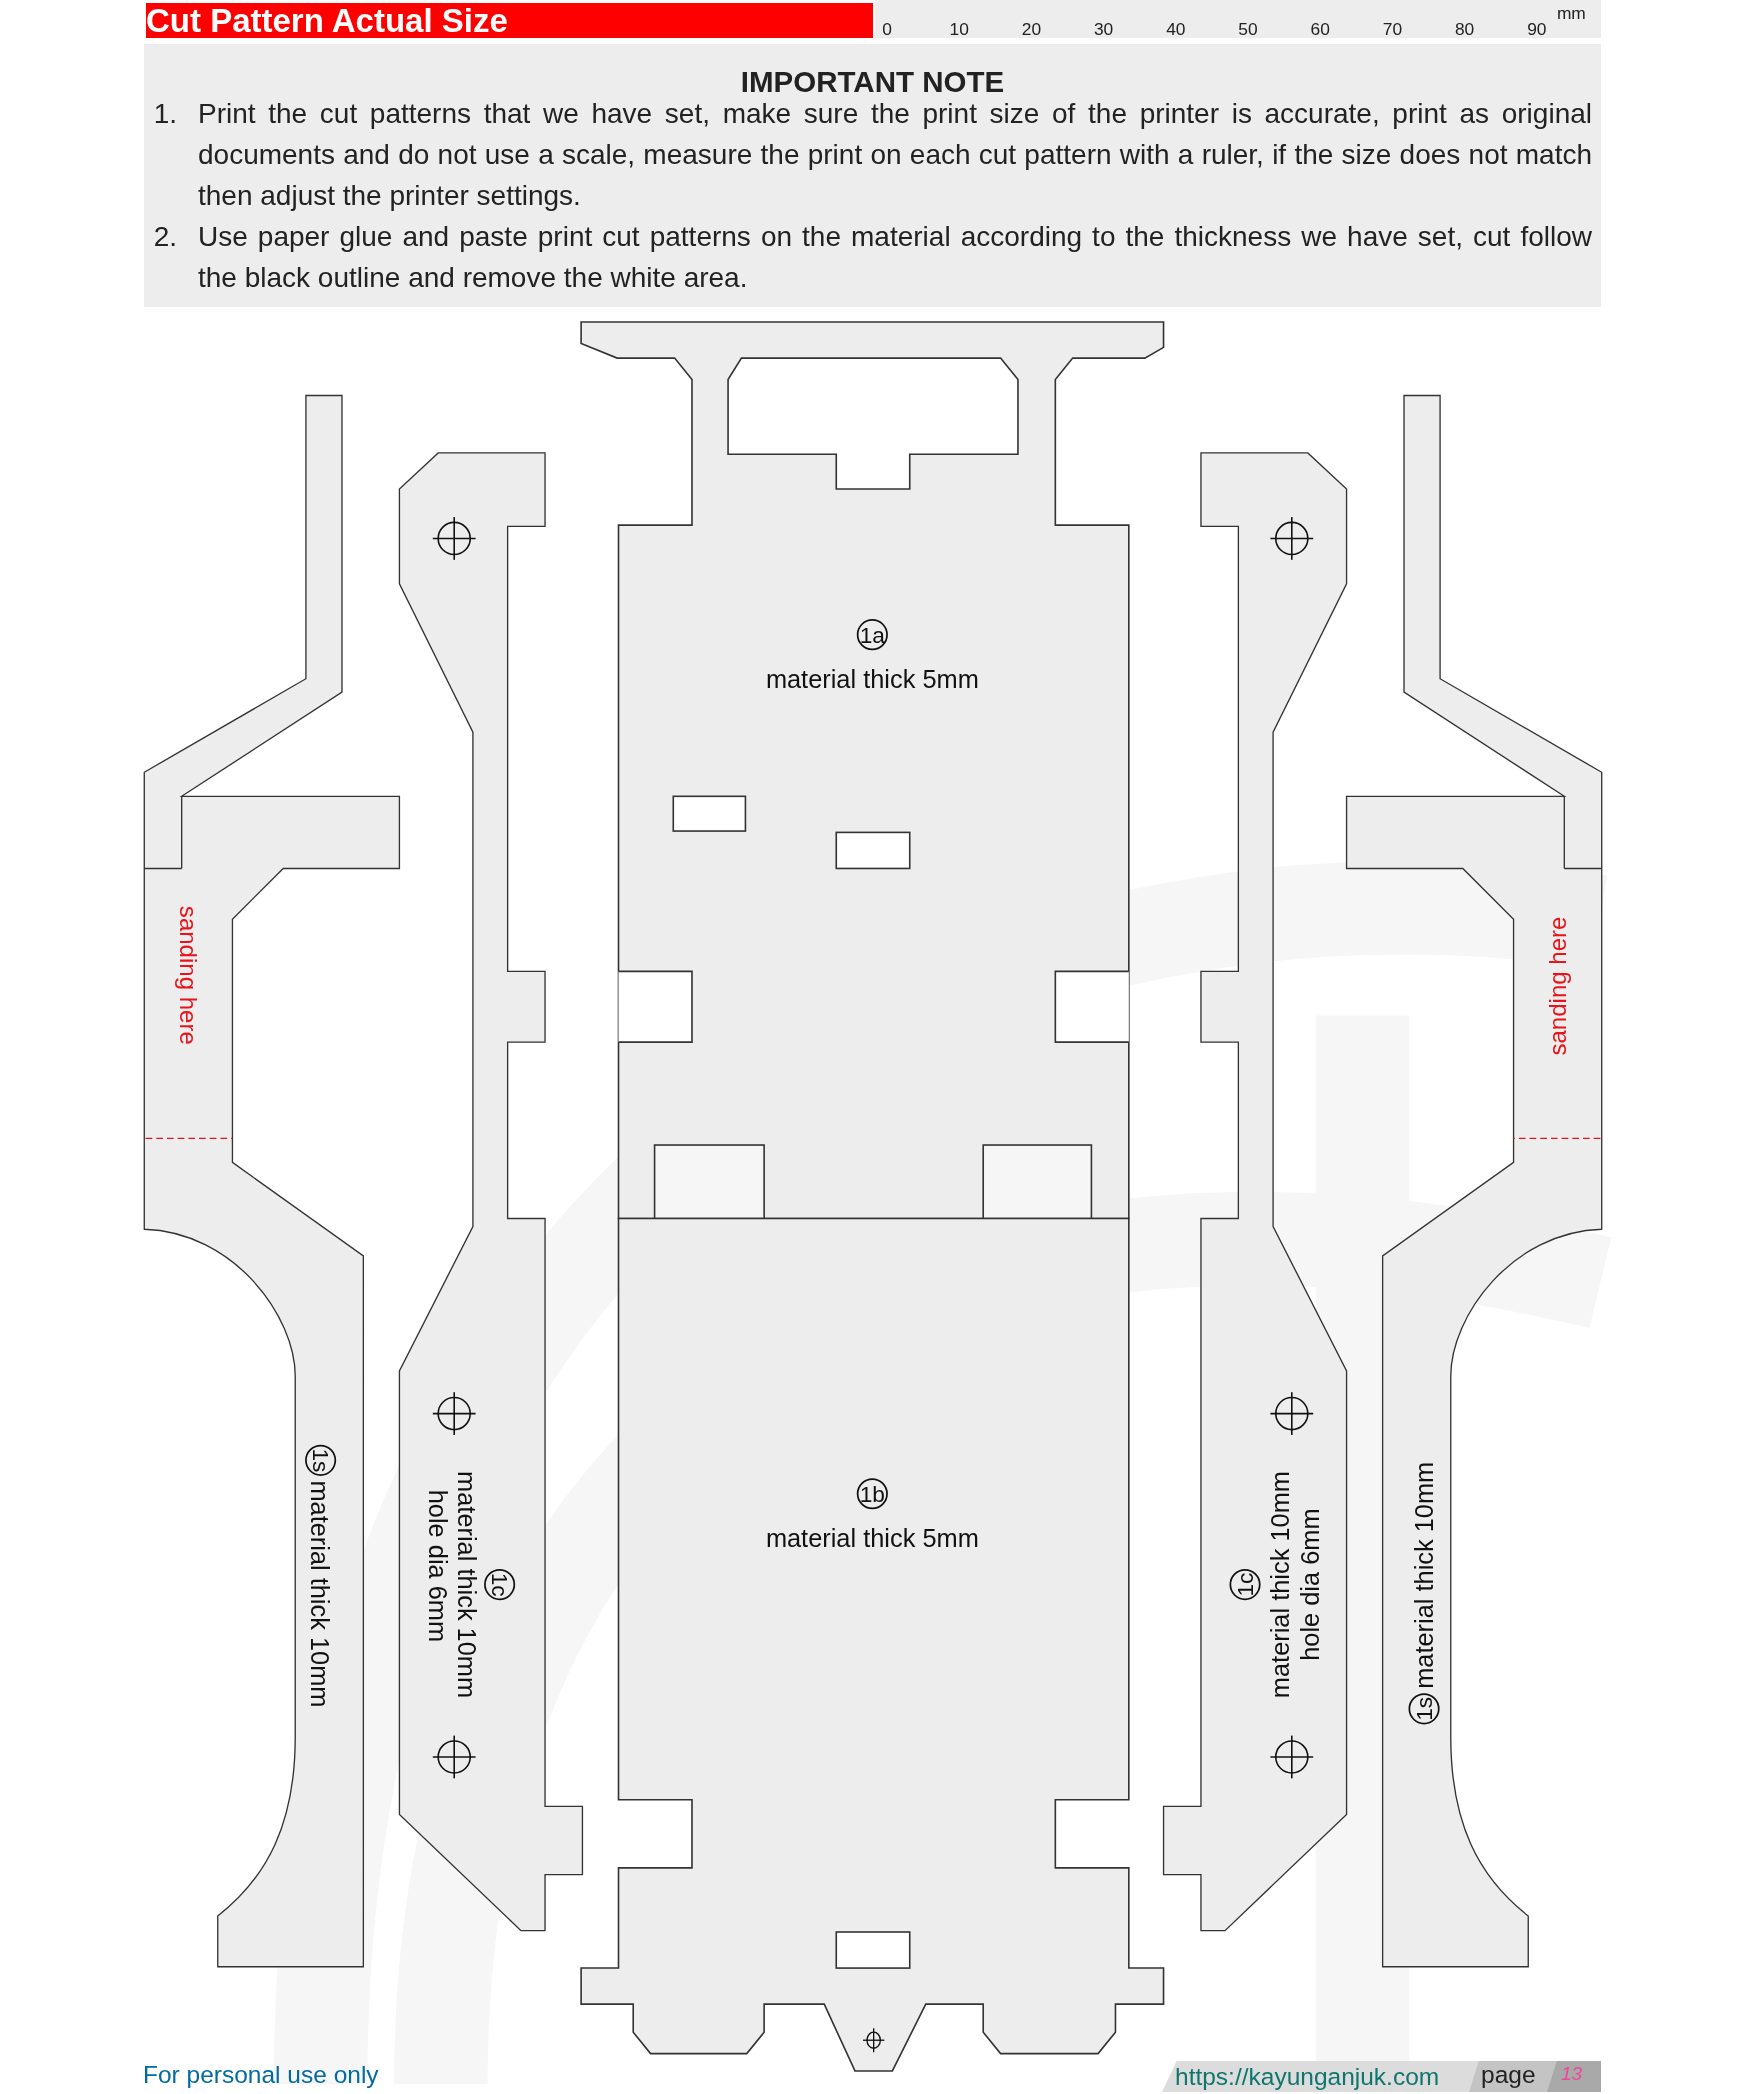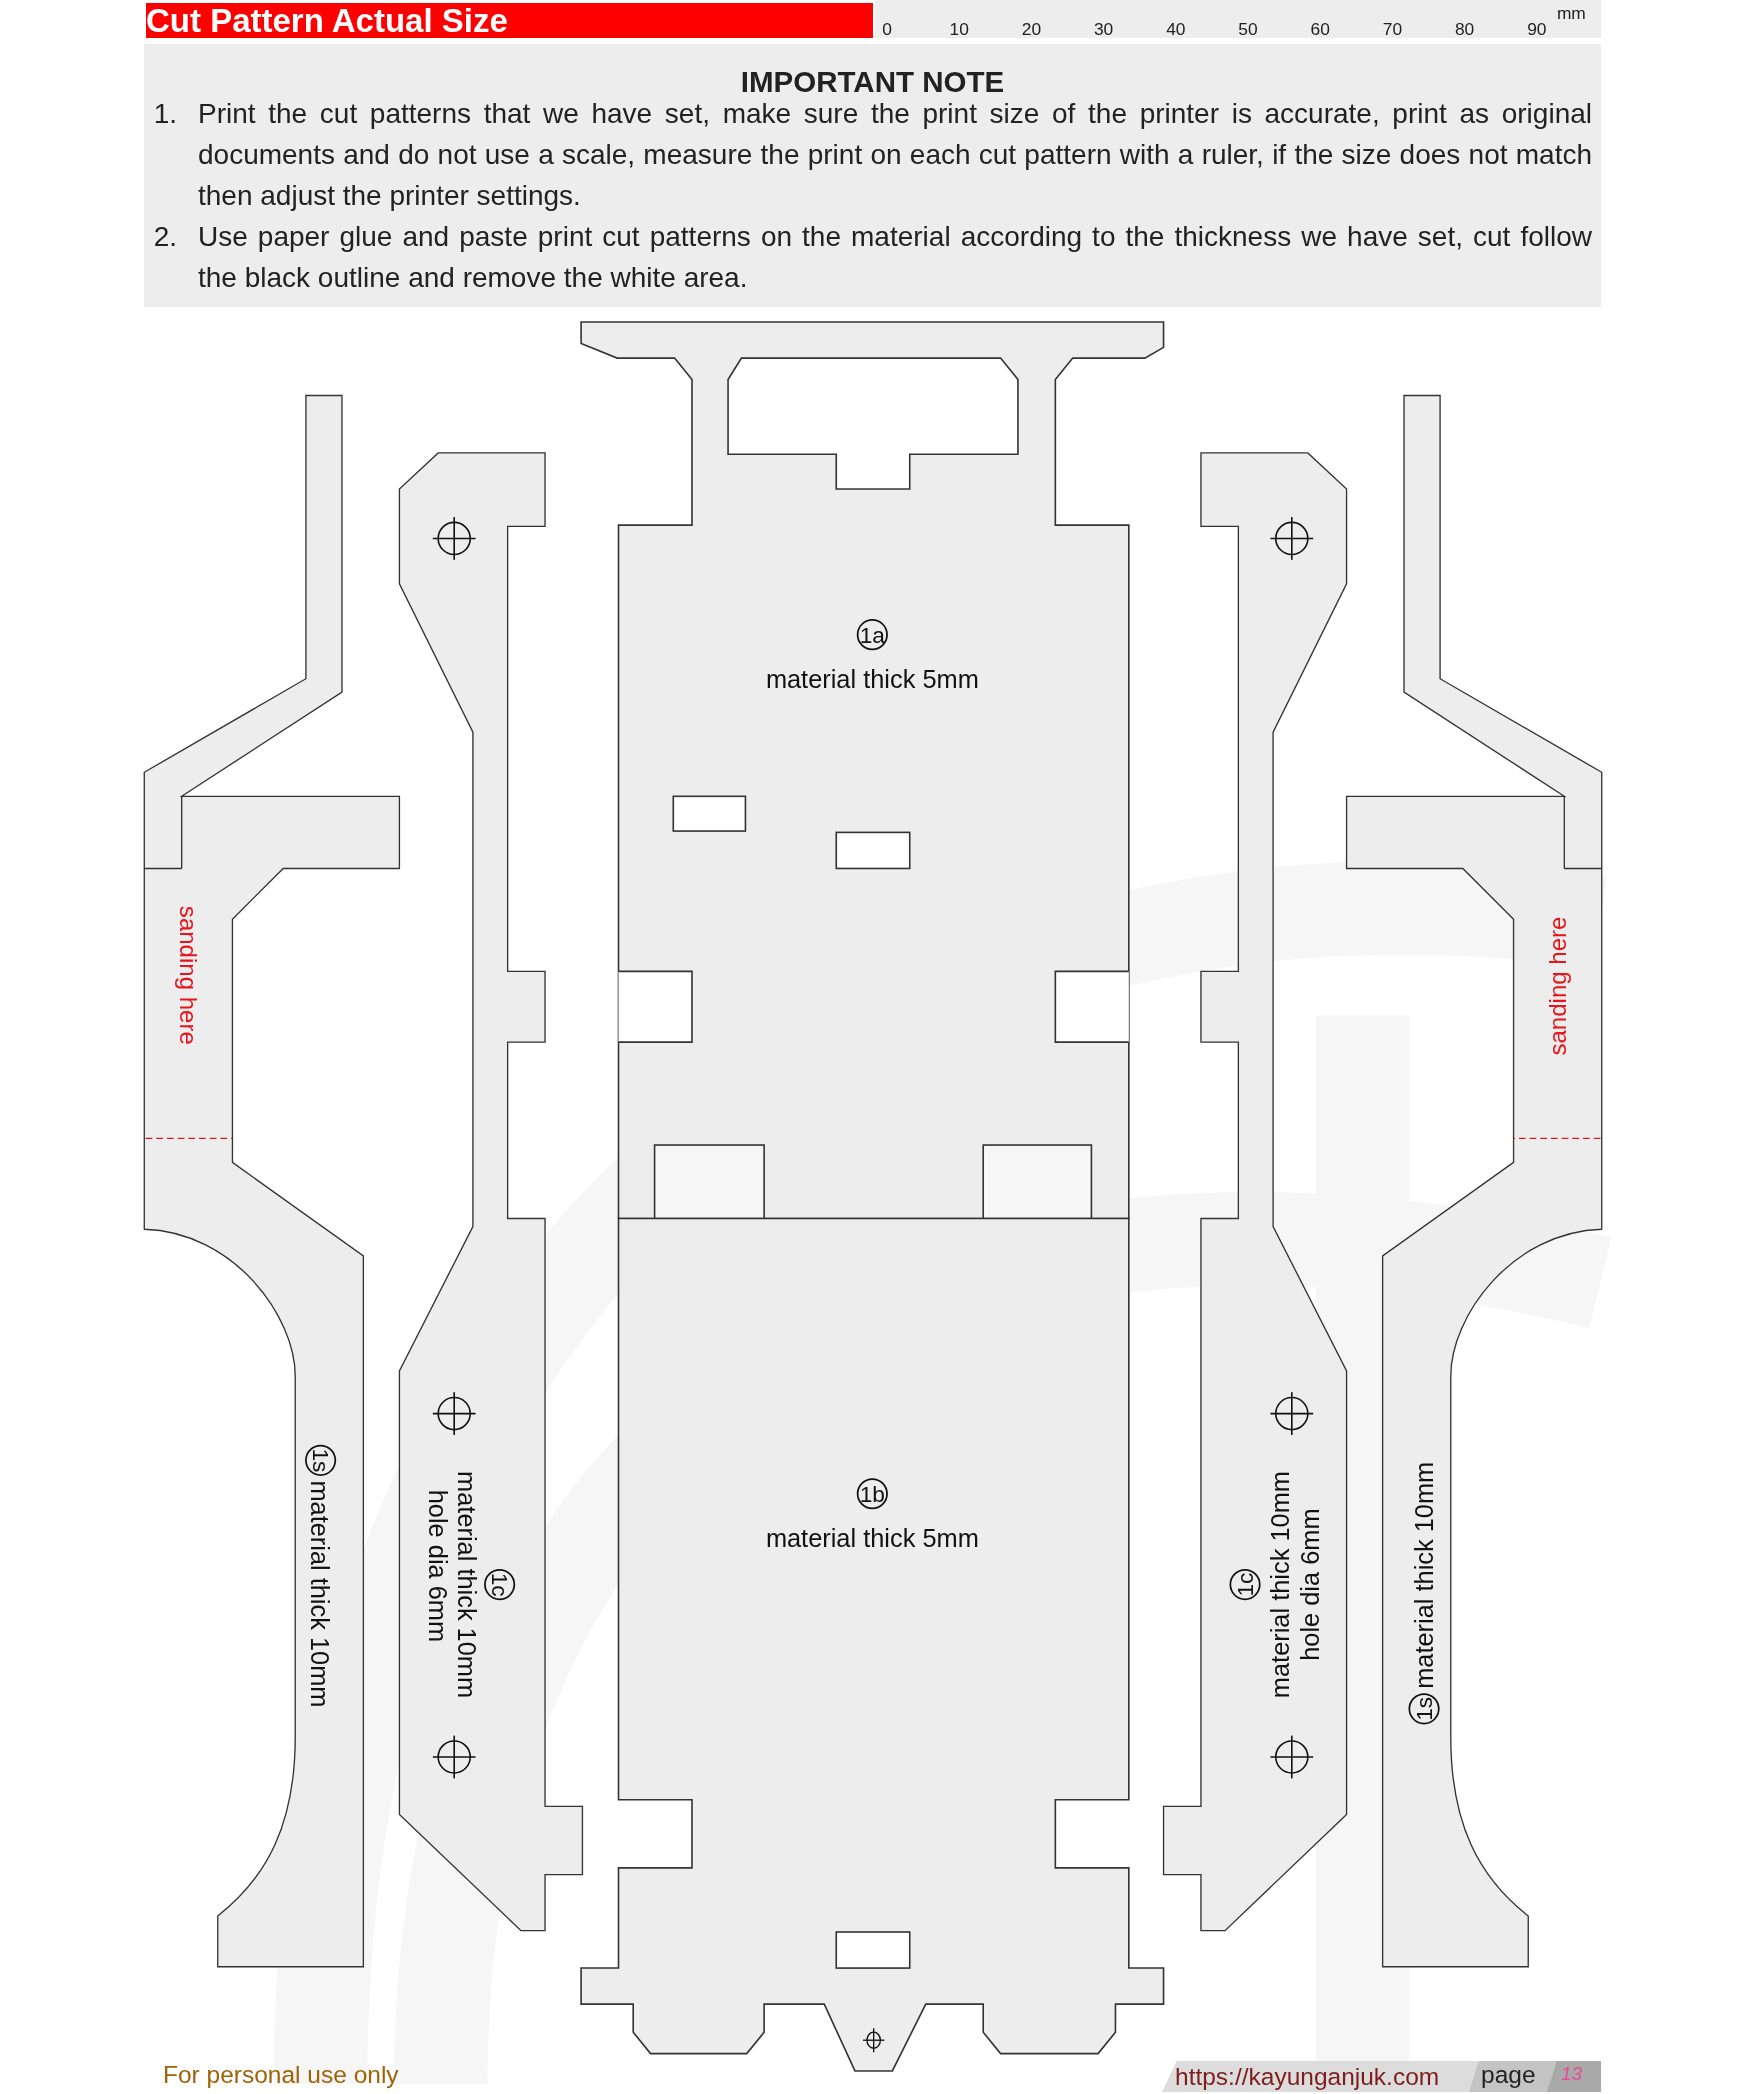--- a/index.html
+++ b/index.html
@@ -6,26 +6,26 @@
   body { width: 1746px; height: 2095px; position: relative; overflow: hidden; font-family: "Liberation Sans", sans-serif; }
   .page { position: absolute; left: 0; top: 0; width: 1746px; height: 2095px; }
   svg.art { position: absolute; left: 0; top: 0; width: 1746px; height: 2095px; }
   .title-bar { position: absolute; left: 146px; top: 2.5px; width: 727px; height: 35px; background: #ff0000; color: #ffffff; font-weight: bold; font-size: 33px; line-height: 35px; text-align: left; }
   .ruler { position: absolute; left: 875px; top: 0; width: 726px; height: 38px; background: #ededed; }
   .note-box { position: absolute; left: 144px; top: 44px; width: 1457px; height: 263px; background: #ededed; }
   .note-title { position: absolute; left: 0; top: 21px; width: 100%; text-align: center; font-weight: bold; font-size: 29.5px; color: #222; }
   .note-list { position: absolute; left: 0; top: 49px; width: 1448px; margin: 0; padding: 0; list-style: none; }
   .note-item { position: relative; padding-left: 54px; font-size: 28px; line-height: 41px; color: #222; text-align: justify; }
   .note-num { position: absolute; left: 9.8px; top: 0; }
-  .footer-left { position: absolute; left: 143px; top: 2061px; font-size: 24.5px; color: #a16207; margin-left: 20px; }
+  .footer-left { position: absolute; left: 143px; top: 2061px; font-size: 24.5px; color: #0369a1; }
   .footer-right { position: absolute; left: 1162px; top: 2061px; height: 31px; width: 439px; }
   .footer-url-bg { position: absolute; left: 0; top: 0; width: 439px; height: 31px; background: #dcdcdc; clip-path: polygon(14.7px 0, 100% 0, 100% 100%, 0 100%); }
   .footer-page-bg { position: absolute; left: 307px; top: 0; width: 132px; height: 31px; background: #c4c4c4; clip-path: polygon(9.8px 0, 100% 0, 100% 100%, 0 100%); }
   .footer-num-bg { position: absolute; left: 385px; top: 0; width: 54px; height: 31px; background: #a9a9a9; clip-path: polygon(9.8px 0, 100% 0, 100% 100%, 0 100%); }
-  .footer-url { position: absolute; left: 13px; top: 1.6px; font-size: 24.5px; color: #7f1d1d; }
+  .footer-url { position: absolute; left: 13px; top: 1.6px; font-size: 24.5px; color: #0f766e; }
   .footer-page-label { position: absolute; left: 319px; top: 0; font-size: 24.5px; color: #222; }
   .footer-page-num { position: absolute; left: 399px; top: 1.6px; font-size: 19px; color: #ec4899; font-style: italic; }
   .lbl { font-family: "Liberation Sans", sans-serif; fill: #111; }
   .lbl-red { font-family: "Liberation Sans", sans-serif; fill: #e8141b; }
 </style>
 </head>
 <body>
 
 <div class="page">
 

